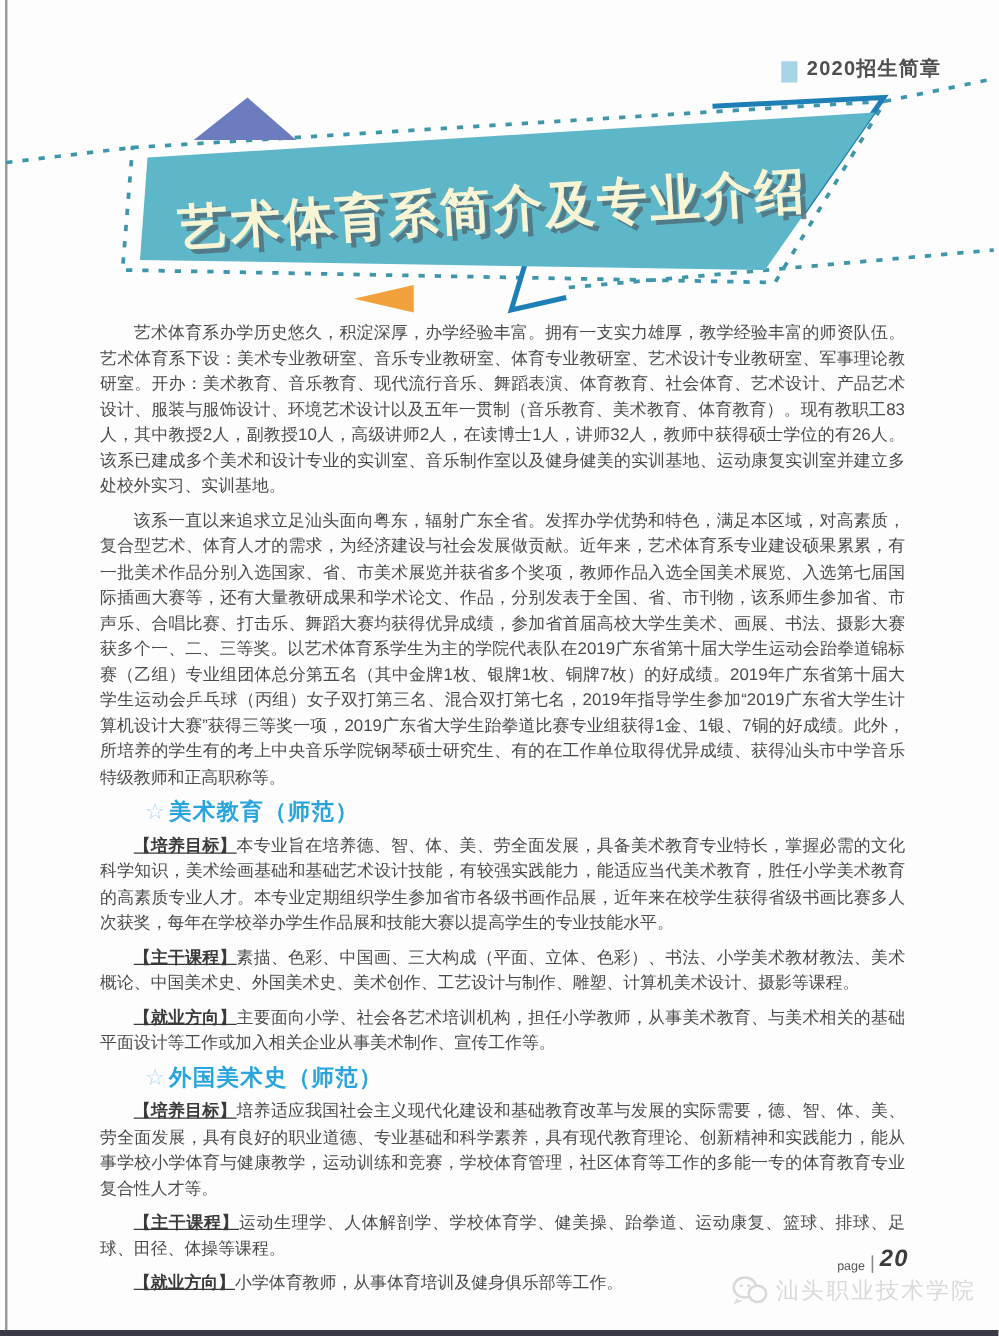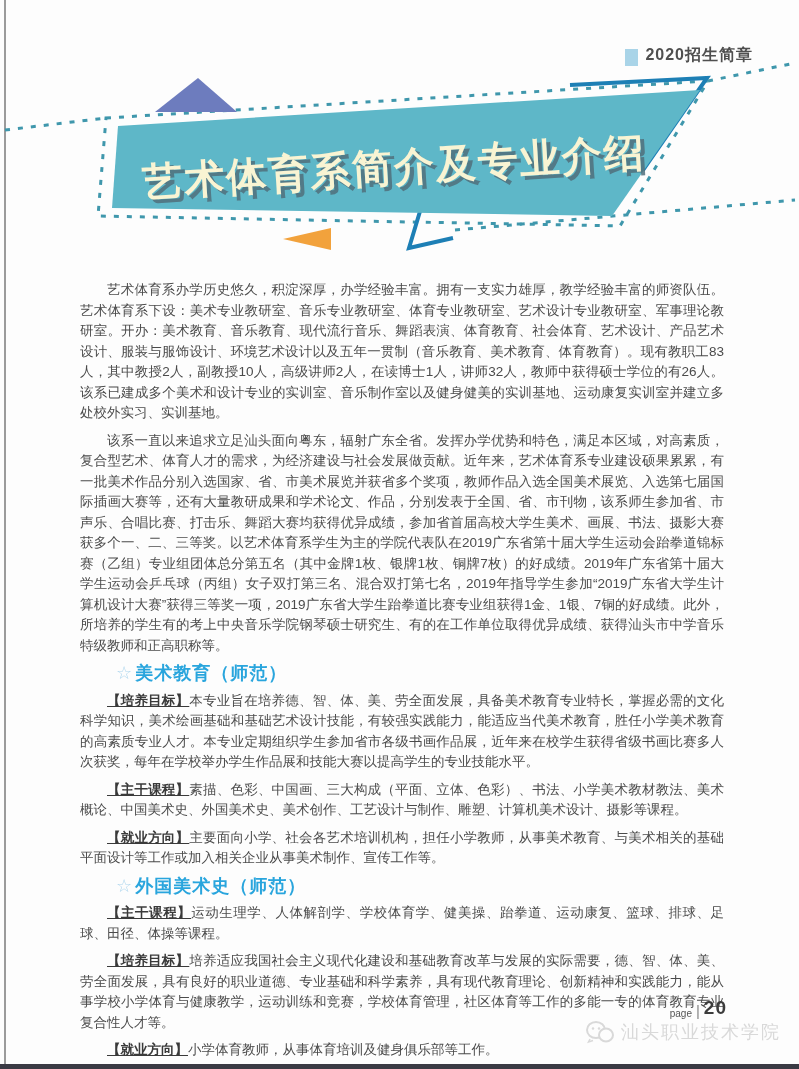--- a/index.html
+++ b/index.html
@@ -31,38 +31,38 @@
   
   .banner { position:absolute; left:0; top:50px; width:799px; height:215px; }
   .banner-title-main { font-size:40px; font-weight:bold; letter-spacing:2px; fill:#f9f4d3; }
   .banner-title-shadow { font-size:40px; font-weight:bold; letter-spacing:2px; fill:#50707c; opacity:.85; }
   
   .body-copy {
     position:absolute; left:80px; top:256px; width:644px;
     font-size:13.5px; line-height:20.5px; color:#4b4b4b;
     text-align:justify;
   }
-  .body-copy p { text-indent:2em;margin-top:24px; }
+  .body-copy p { text-indent:2em; }
   .body-copy p + p { margin-top:7px; }
   .sec-head {
     margin-top:17px; font-size:18px; font-weight:bold; color:#29a5dd;
     letter-spacing:1px; text-indent:0;
   }
   .sec-head .star { color:#aed6ee; font-weight:normal; margin-right:2px; }
   .sec-head2 { margin-top:27px; }
   .item { margin-top:12px; }
   .item b { color:#3a3a3a;text-decoration:underline; }
   
   .page-num {
     position:absolute; top:997px; right:72px;
     display:flex; align-items:flex-end; gap:4px; color:#3c3c3c;
   }
   .page-num .lbl { font-size:10px; color:#555; }
   .page-num .bar { font-size:15px; color:#888; font-weight:normal; }
-  .page-num .num { font-size:19px; font-weight:bold; letter-spacing:1px; }
+  .page-num .num { font-size:19px; font-weight:bold; letter-spacing:1px;font-style:italic; }
   .watermark {
     position:absolute; top:1020px; right:18px;
     display:flex; align-items:center; gap:6px;
     color:#d9d9d9; font-size:18px; letter-spacing:2px;
   }
 </style>
 </head>
 <body>
 
 <div class="page">
@@ -104,22 +104,22 @@
     <p class="sec-head">
       <span class="star">☆</span><span>美术教育（师范）</span>
     </p>
     <p class="item"><b>【培养目标】</b><span>本专业旨在培养德、智、体、美、劳全面发展，具备美术教育专业特长，掌握必需的文化科学知识，美术绘画基础和基础艺术设计技能，有较强实践能力，能适应当代美术教育，胜任小学美术教育的高素质专业人才。本专业定期组织学生参加省市各级书画作品展，近年来在校学生获得省级书画比赛多人次获奖，每年在学校举办学生作品展和技能大赛以提高学生的专业技能水平。</span></p>
     <p class="item"><b>【主干课程】</b><span>素描、色彩、中国画、三大构成（平面、立体、色彩）、书法、小学美术教材教法、美术概论、中国美术史、外国美术史、美术创作、工艺设计与制作、雕塑、计算机美术设计、摄影等课程。</span></p>
     <p class="item"><b>【就业方向】</b><span>主要面向小学、社会各艺术培训机构，担任小学教师，从事美术教育、与美术相关的基础平面设计等工作或加入相关企业从事美术制作、宣传工作等。</span></p>
 
     <p class="sec-head sec-head2">
       <span class="star">☆</span><span>外国美术史（师范）</span>
     </p>
+    <p class="item"><b>【培养目标】</b><span>培养适应我国社会主义现代化建设和基础教育改革与发展的实际需要，德、智、体、美、劳全面发展，具有良好的职业道德、专业基础和科学素养，具有现代教育理论、创新精神和实践能力，能从事学校小学体育与健康教学，运动训练和竞赛，学校体育管理，社区体育等工作的多能一专的体育教育专业复合性人才等。</span></p>
     <p class="item"><b>【主干课程】</b><span>运动生理学、人体解剖学、学校体育学、健美操、跆拳道、运动康复、篮球、排球、足球、田径、体操等课程。</span></p>
-    <p class="item"><b>【培养目标】</b><span>培养适应我国社会主义现代化建设和基础教育改革与发展的实际需要，德、智、体、美、劳全面发展，具有良好的职业道德、专业基础和科学素养，具有现代教育理论、创新精神和实践能力，能从事学校小学体育与健康教学，运动训练和竞赛，学校体育管理，社区体育等工作的多能一专的体育教育专业复合性人才等。</span></p>
     <p class="item"><b>【就业方向】</b><span>小学体育教师，从事体育培训及健身俱乐部等工作。</span></p>
   </div>
 
   <div class="page-num">
     <span class="lbl">page</span>
     <span class="bar">|</span>
     <span class="num">20</span>
   </div>
 
   <div class="watermark">

